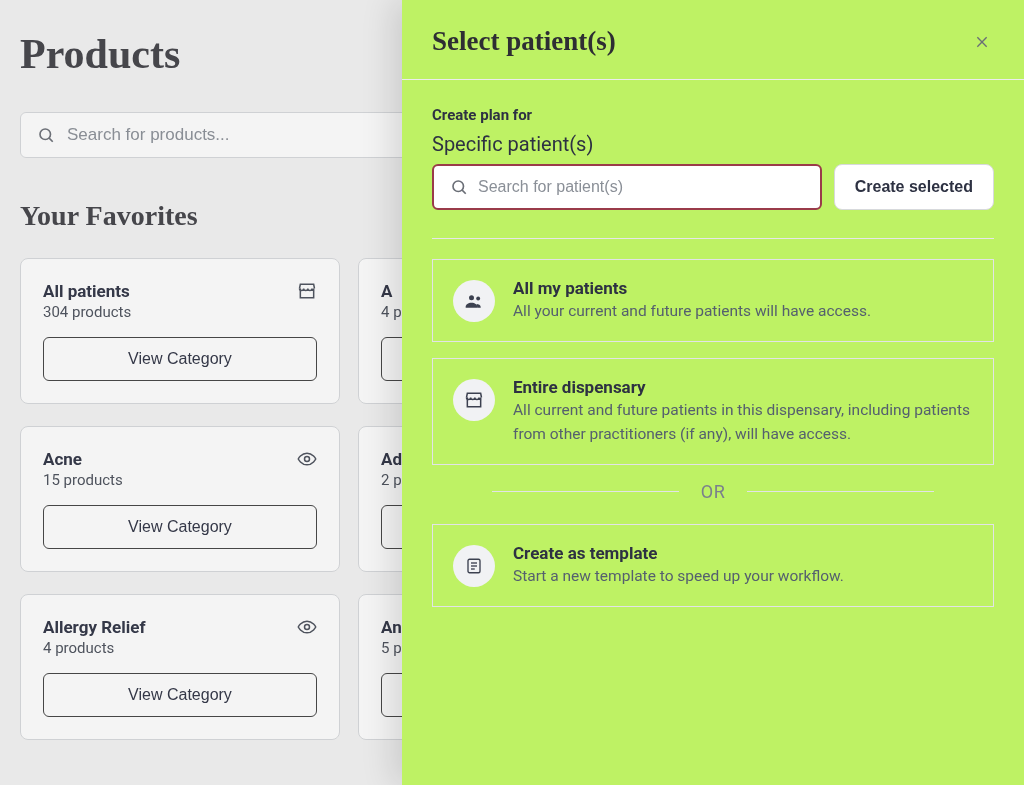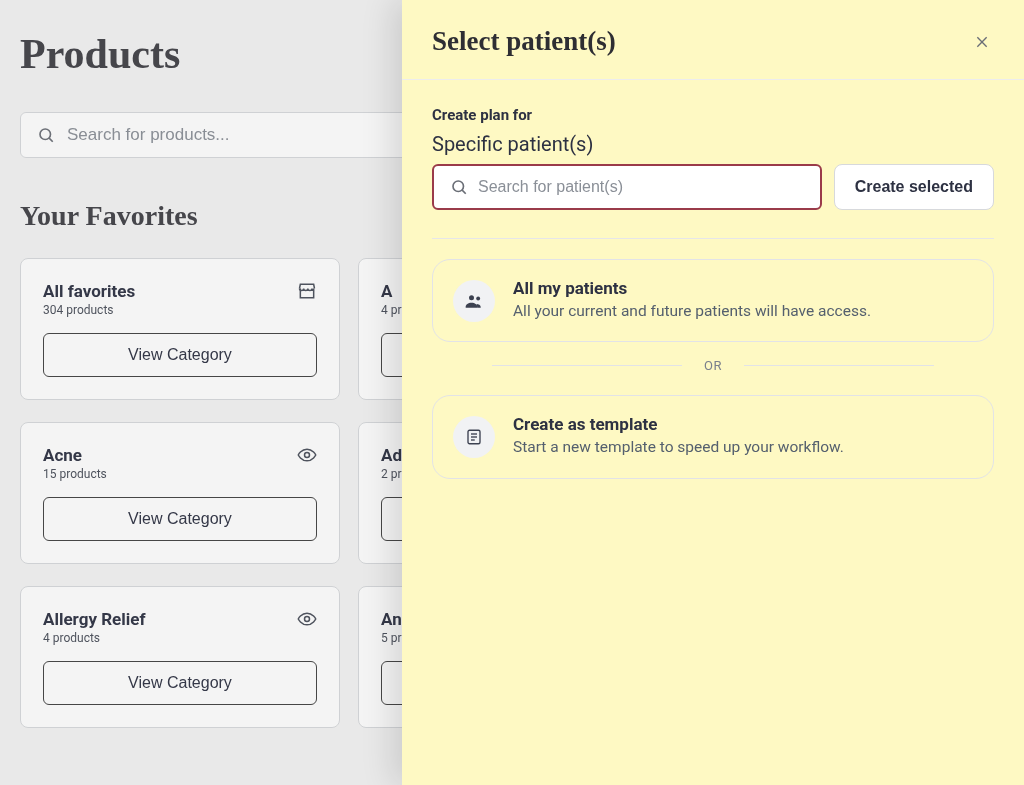--- a/index.html
+++ b/index.html
@@ -57,21 +57,21 @@
     border-radius: 8px;
     padding: 22px 22px 22px 22px;
   }
   .card-head {
     display: flex;
     justify-content: space-between;
     align-items: flex-start;
     margin-bottom: 2px;
   }
   .card-title { font-size: 17px; font-weight: 700; color: #2d3142; }
-  .card-sub { font-size: 12px; color: #4a4f5a; margin-bottom: 16px; }
+  .card-sub { font-size: 15px; color: #4a4f5a; margin-bottom: 16px; }
   .card-btn {
     width: 100%;
     padding: 12px 0;
     background: #fff;
     border: 1px solid #404040;
     border-radius: 6px;
     font-size: 16px;
     font-weight: 500;
     color: #2d3142;
     cursor: pointer;
@@ -84,21 +84,21 @@
     inset: 0;
     background: rgba(0,0,0,0.04);
   }
 
   
   .panel {
     position: absolute;
     top: 0; right: 0;
     width: 622px;
     height: 100%;
-    background: #fef9c3;
+    background: #bef264;
     box-shadow: -10px 0 30px rgba(0,0,0,0.12);
     display: flex;
     flex-direction: column;
   }
   .panel-header {
     display: flex;
     justify-content: space-between;
     align-items: center;
     padding: 26px 30px 22px 30px;
     border-bottom: 1px solid #ececee;
@@ -148,21 +148,21 @@
     cursor: pointer;
   }
 
   .panel-divider { border: none; border-top: 1px solid #e6e6ea; margin-bottom: 20px; }
 
   .option-card {
     display: flex;
     gap: 18px;
     align-items: flex-start;
     border: 1px solid #e2e3e7;
-    border-radius: 18px;
+    border-radius: 0;
     padding: 18px 20px;
     margin-bottom: 16px;
     cursor: pointer;
   }
   .option-icon {
     width: 42px; height: 42px;
     border-radius: 50%;
     background: #f1f2f4;
     display: flex; align-items: center; justify-content: center;
     color: #3c4150;
@@ -170,21 +170,21 @@
     margin-top: 2px;
   }
   .option-title { font-size: 17px; font-weight: 700; color: #2d3142; margin-bottom: 2px; }
   .option-desc { font-size: 15.5px; color: #55606e; line-height: 1.5; }
 
   .or-sep {
     display: flex; align-items: center; gap: 22px;
     margin: 14px 60px 22px 60px;
   }
   .or-sep .line { flex: 1; height: 1px; background: #e2e3e7; }
-  .or-sep .or-text { font-size: 13px; color: #7a808c; letter-spacing: 0.5px; }
+  .or-sep .or-text { font-size: 18px; color: #7a808c; letter-spacing: 0.5px; }
 
   svg { display: block; }
 </style>
 </head>
 <body>
 
 <div class="page">
   <h1 class="page-title">Products</h1>
 
   <div class="page-search">
@@ -196,21 +196,21 @@
     </span>
     <input type="text" placeholder="Search for products..." style="">
   </div>
 
   <h2 class="section-title">Your Favorites</h2>
 
   <div class="cards">
 
     <div class="card">
       <div class="card-head">
-        <div class="card-title">All favorites</div>
+        <div class="card-title">All patients</div>
         <span class="card-icon">
           <svg width="20" height="20" viewBox="0 0 24 24" fill="none" stroke="currentColor" stroke-width="1.8">
               <path d="M3 9l1-5h16l1 5"></path>
               <path d="M4 9v11h16V9"></path>
               <path d="M3 9c0 1.3 1 2.4 2.5 2.4S8 10.3 8 9c0 1.3 1 2.4 2.5 2.4S13 10.3 13 9c0 1.3 1 2.4 2.5 2.4S18 10.3 18 9c0 1.3 1 2.4 2.5 2.4"></path>
             </svg>
         </span>
       </div>
       <div class="card-sub">304 products</div>
       <button class="card-btn">View Category</button>
@@ -336,20 +336,33 @@
             <path d="M2 19c0-3 3-5 7-5s7 2 7 5v1H2z"></path>
             <path d="M15 15.5c2.5 0 5 1.3 5 3.5v1h-4"></path>
           </svg>
       </div>
       <div>
         <div class="option-title">All my patients</div>
         <div class="option-desc">All your current and future patients will have access.</div>
       </div>
     </div>
 
+    <div class="option-card">
+      <div class="option-icon">
+        <svg width="20" height="20" viewBox="0 0 24 24" fill="none" stroke="currentColor" stroke-width="1.8">
+            <path d="M3 9l1-5h16l1 5"></path>
+            <path d="M4 9v11h16V9"></path>
+            <path d="M3 9c0 1.3 1 2.4 2.5 2.4S8 10.3 8 9c0 1.3 1 2.4 2.5 2.4S13 10.3 13 9c0 1.3 1 2.4 2.5 2.4S18 10.3 18 9c0 1.3 1 2.4 2.5 2.4"></path>
+          </svg>
+      </div>
+      <div>
+        <div class="option-title">Entire dispensary</div>
+        <div class="option-desc">All current and future patients in this dispensary, including patients from other practitioners (if any), will have access.</div>
+      </div>
+    </div>
 
     <div class="or-sep">
       <div class="line"></div>
       <div class="or-text">OR</div>
       <div class="line"></div>
     </div>
 
     <div class="option-card">
       <div class="option-icon">
         <svg width="18" height="18" viewBox="0 0 24 24" fill="none" stroke="currentColor" stroke-width="1.8">

